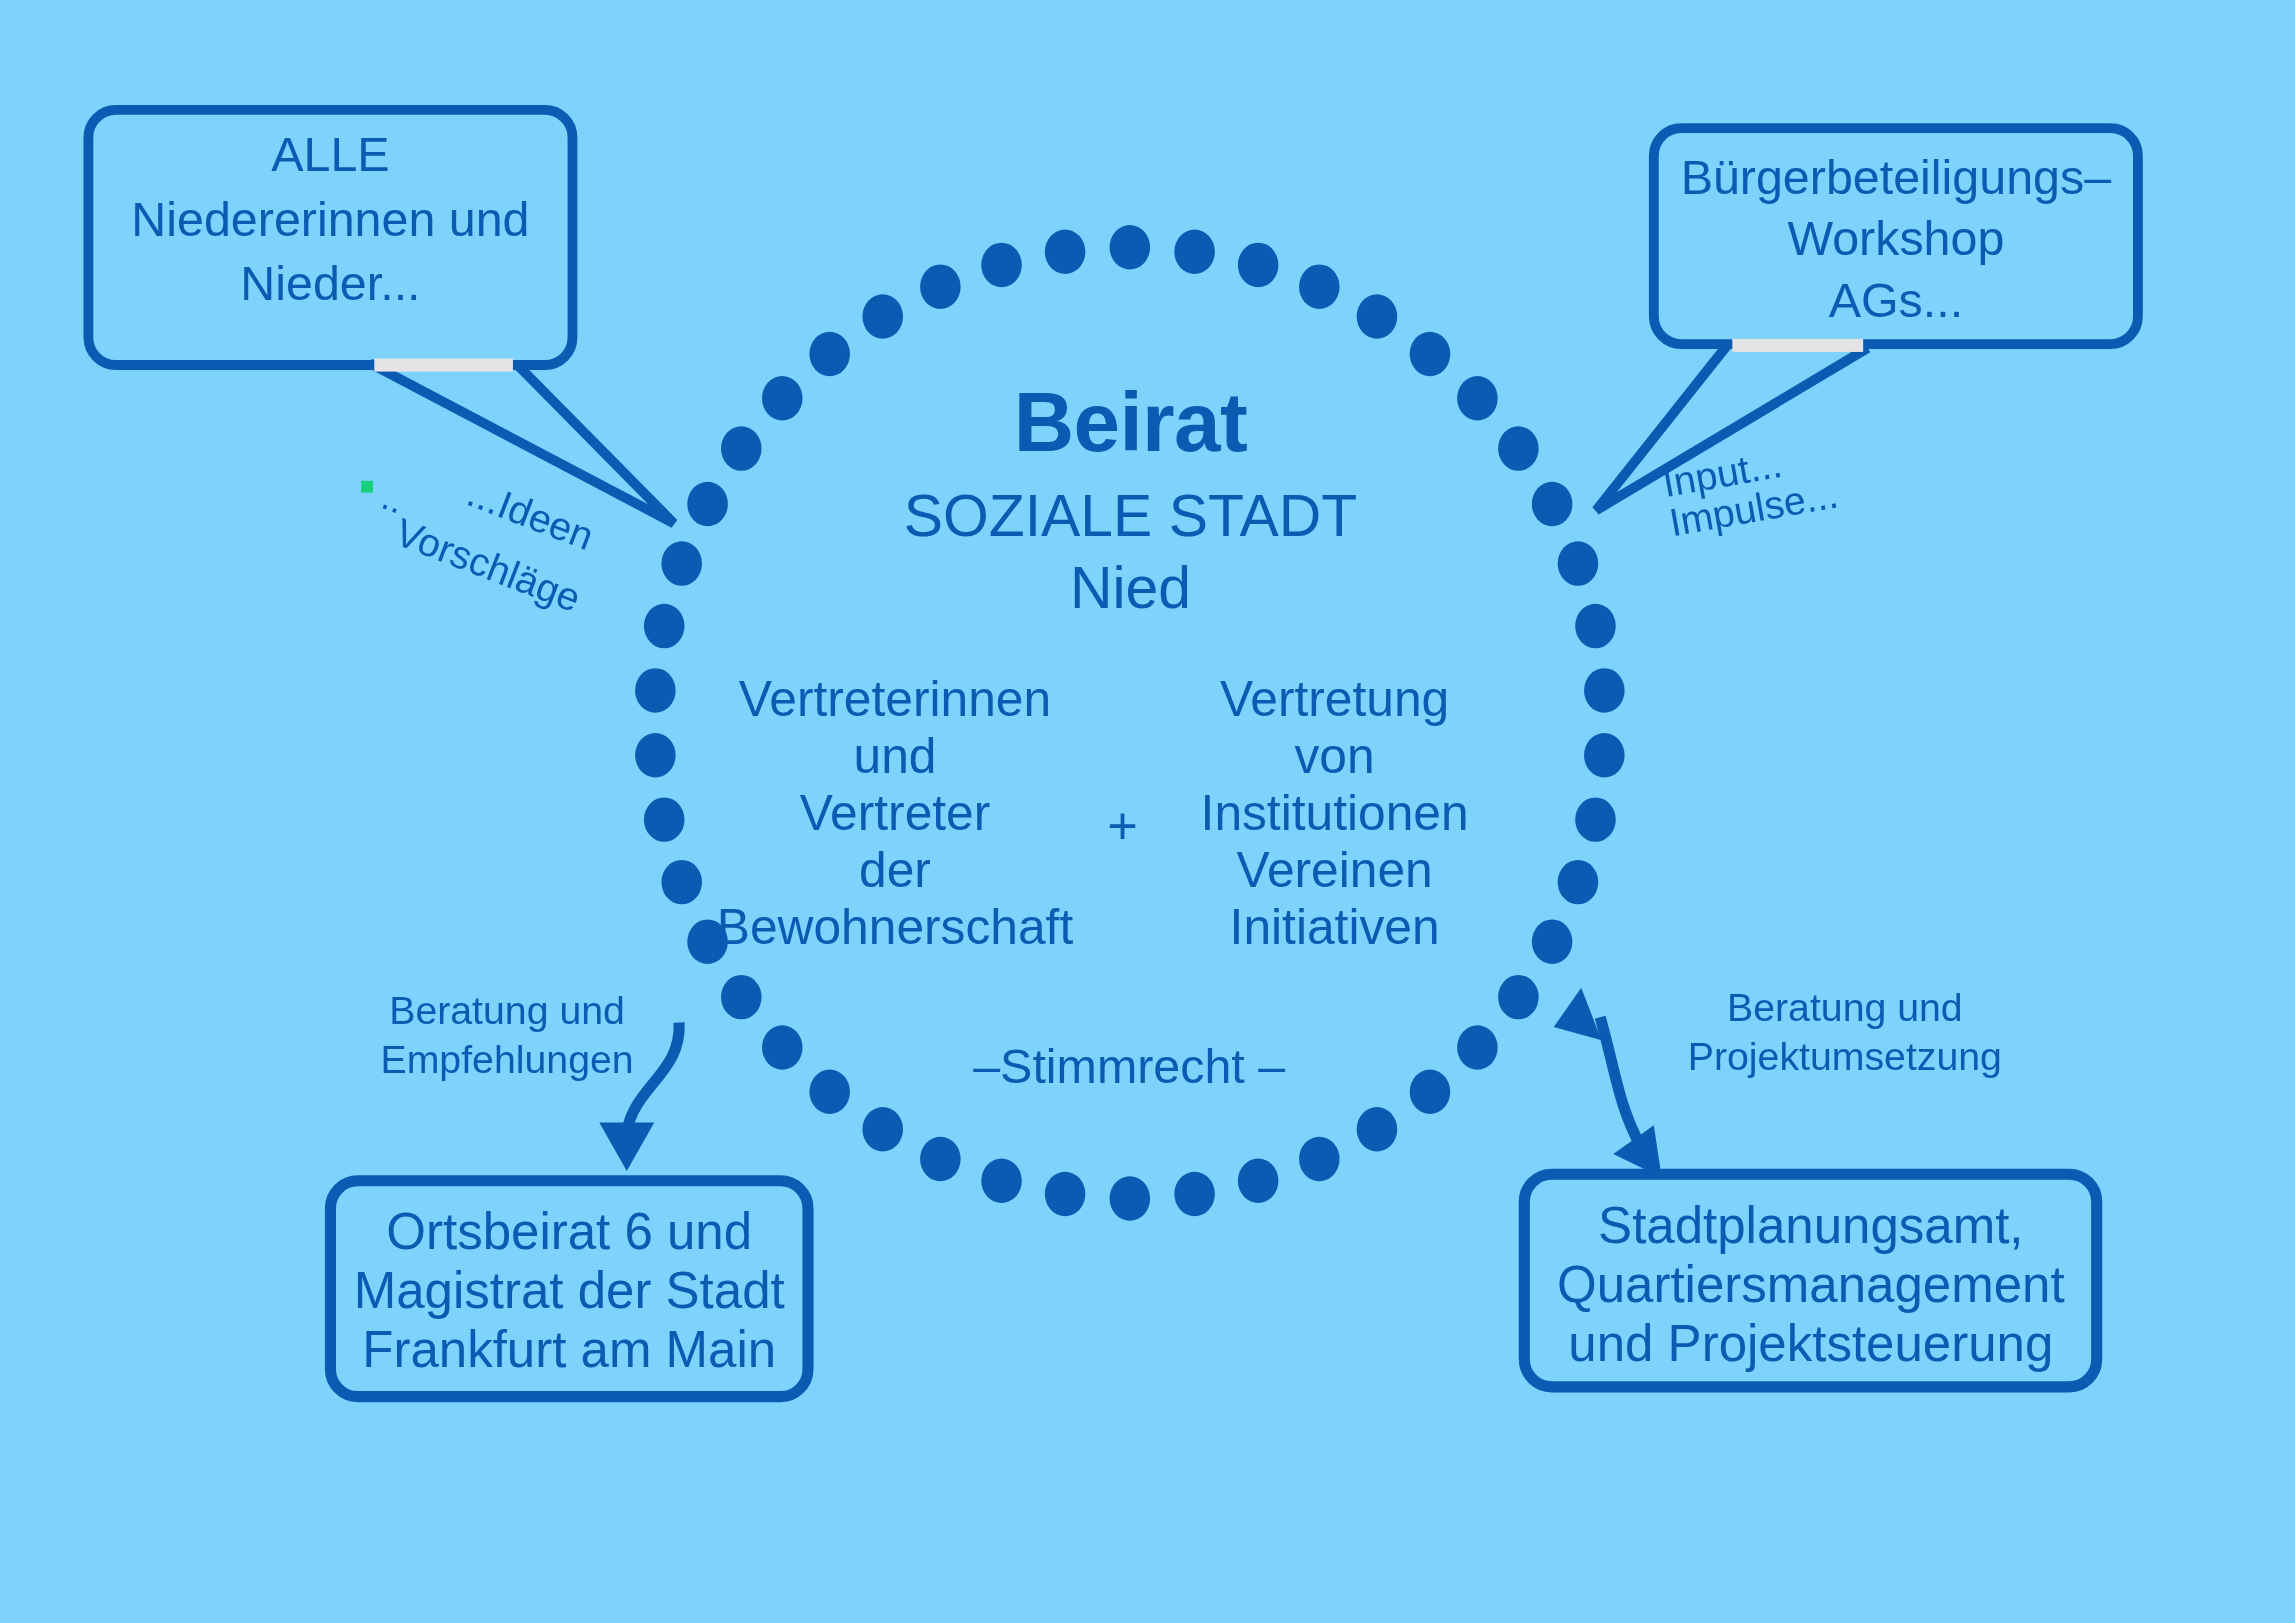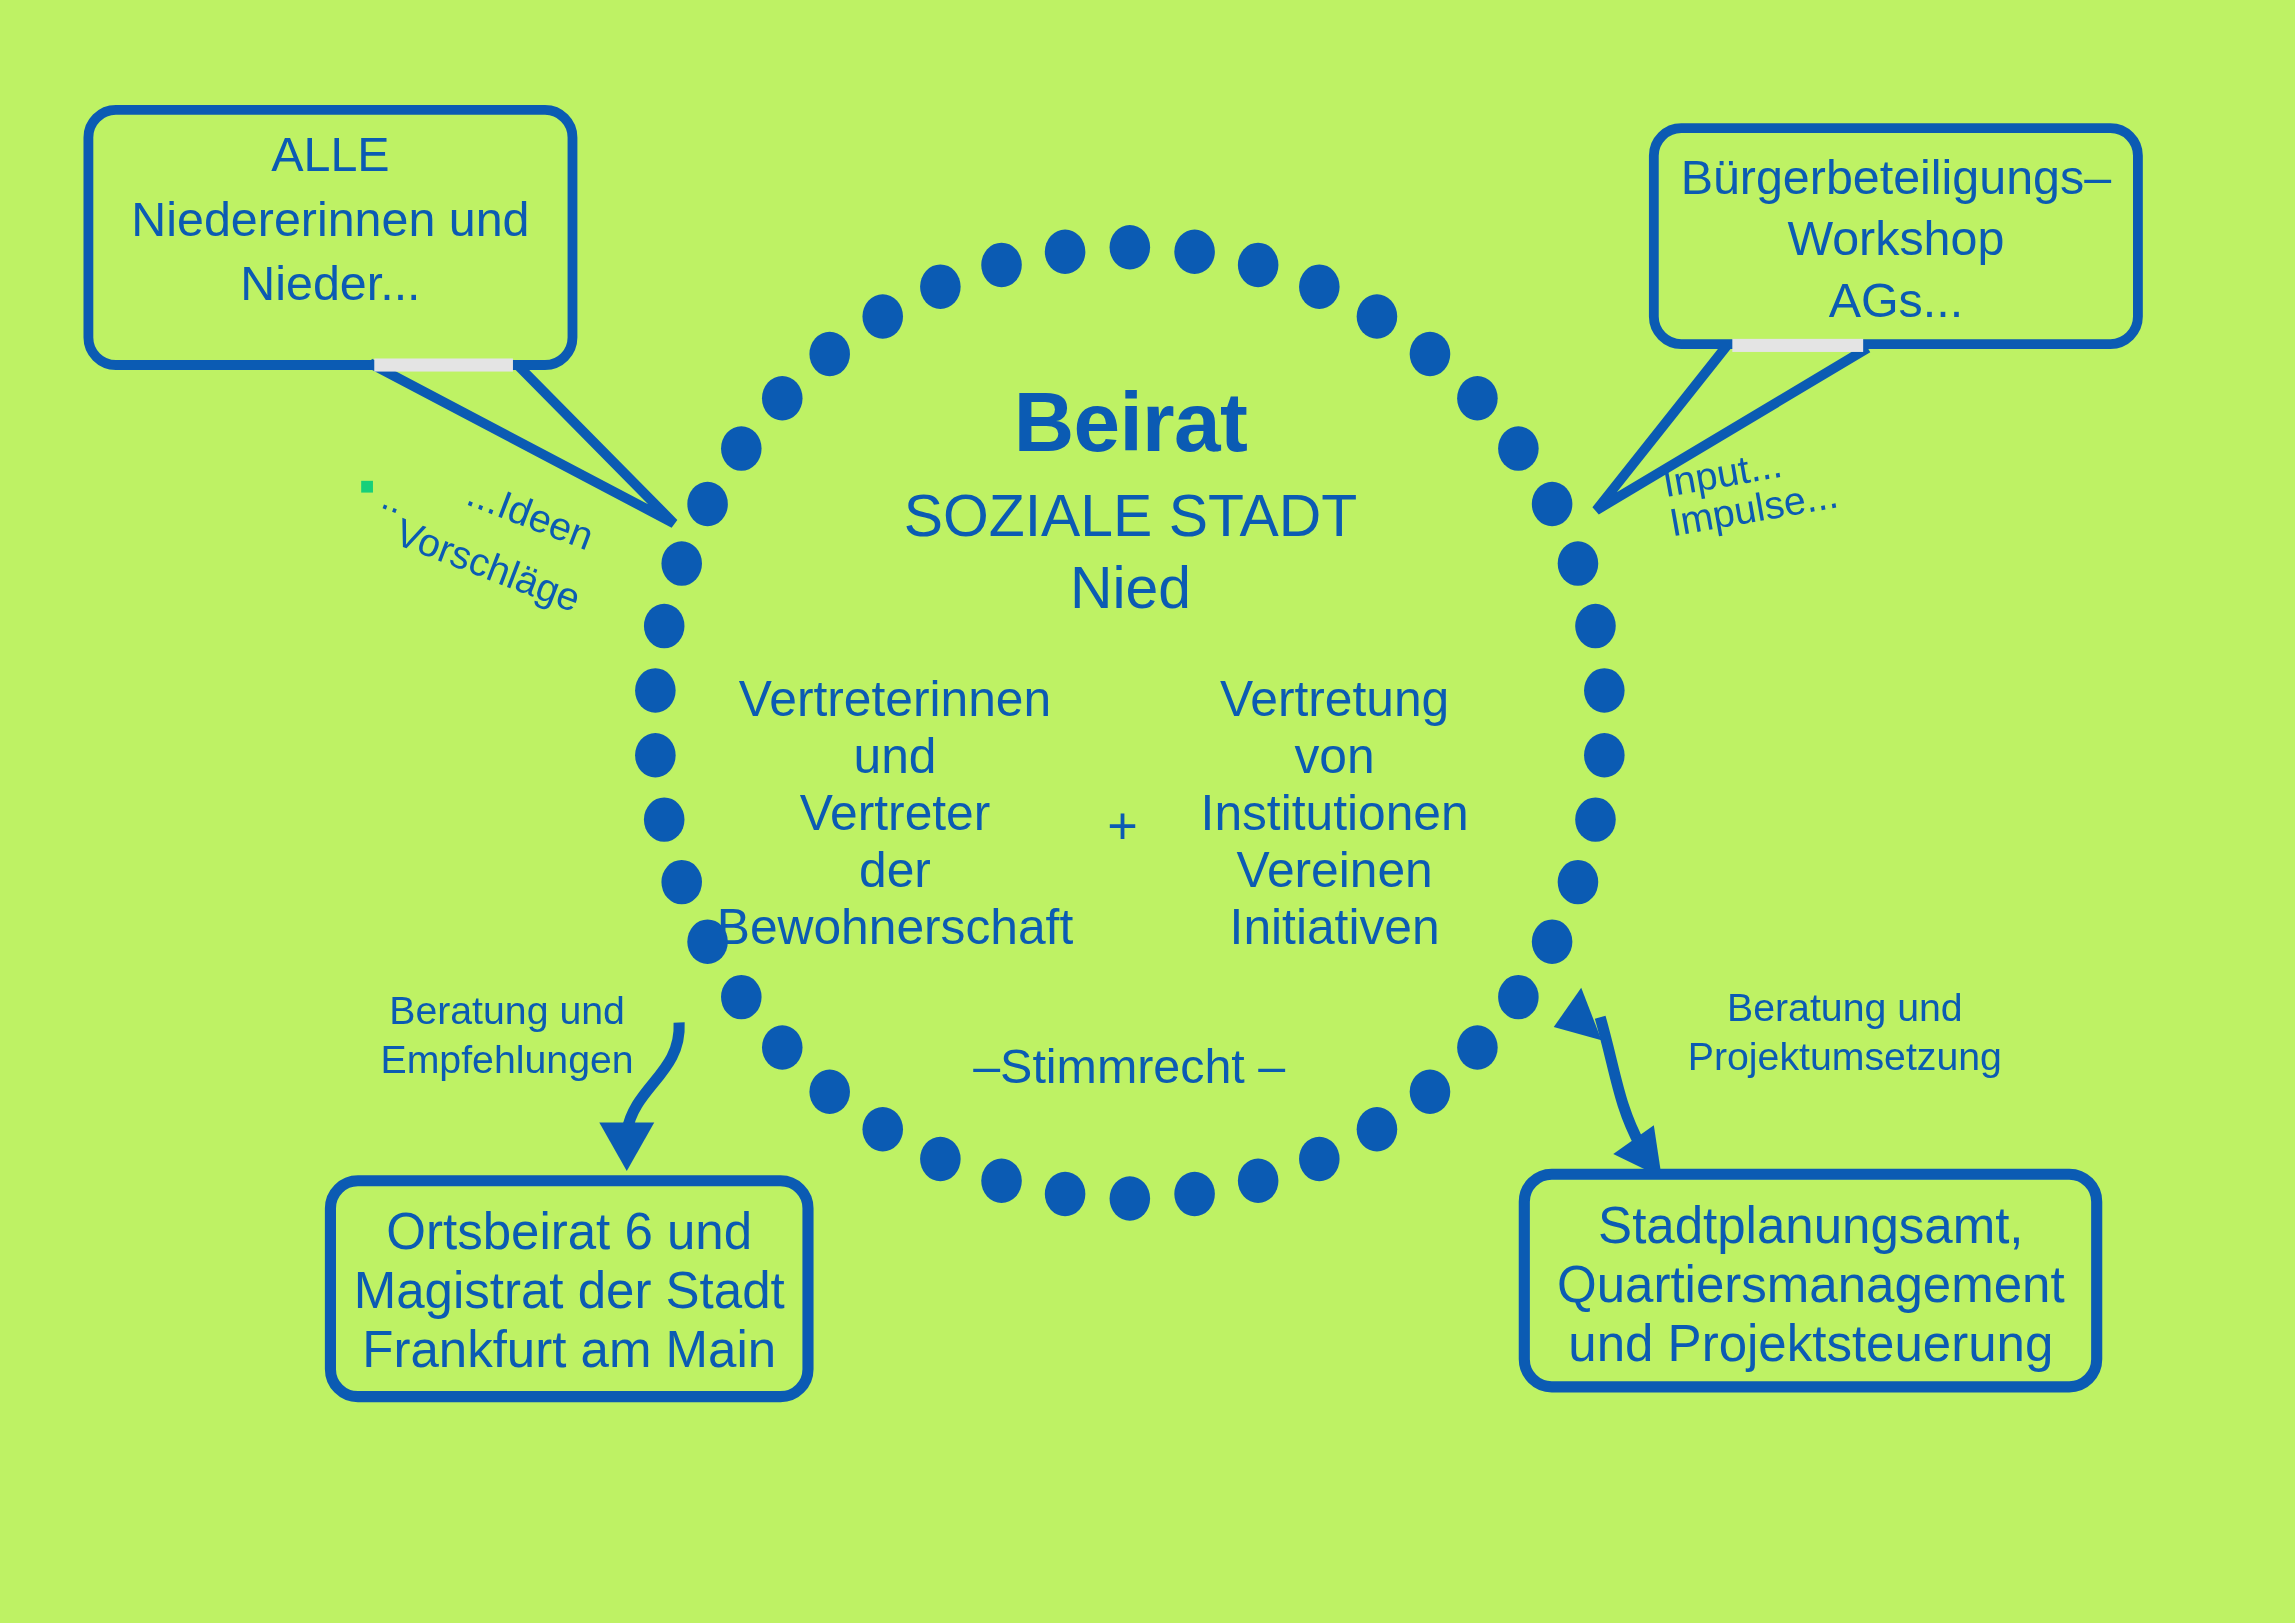--- a/index.html
+++ b/index.html
@@ -4,21 +4,21 @@
 <style>
   html, body {
     margin: 0;
     padding: 0;
     background: #d9d9d9;
   }
   #stage {
     position: relative;
     width: 2295px;
     height: 1623px;
-    background: #bef264;
+    background: #7dd3fc;
     overflow: hidden;
     font-family: "Liberation Sans", sans-serif;
   }
   #stage svg {
     position: absolute;
     inset: 0;
     width: 2295px;
     height: 1623px;
     display: block;
   }

